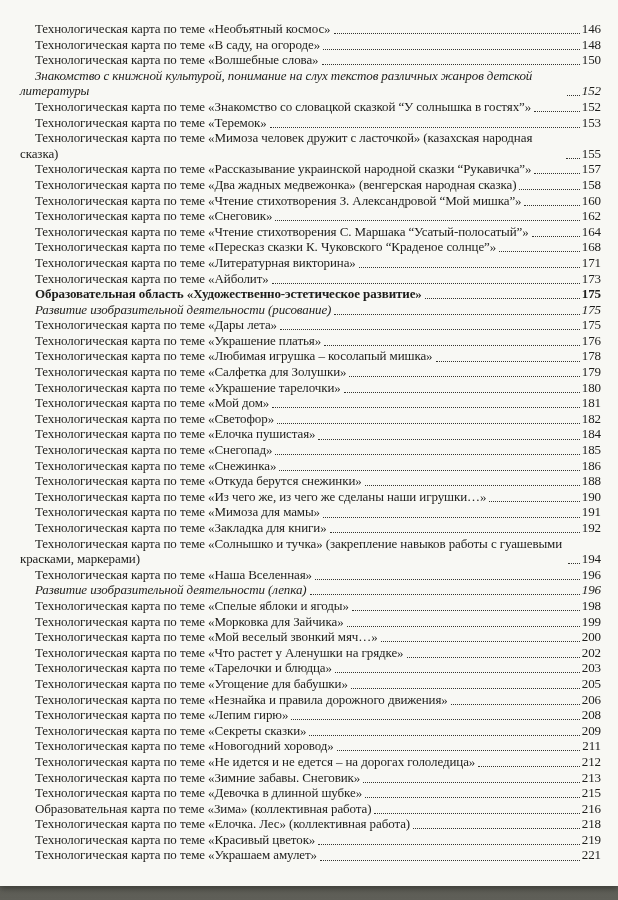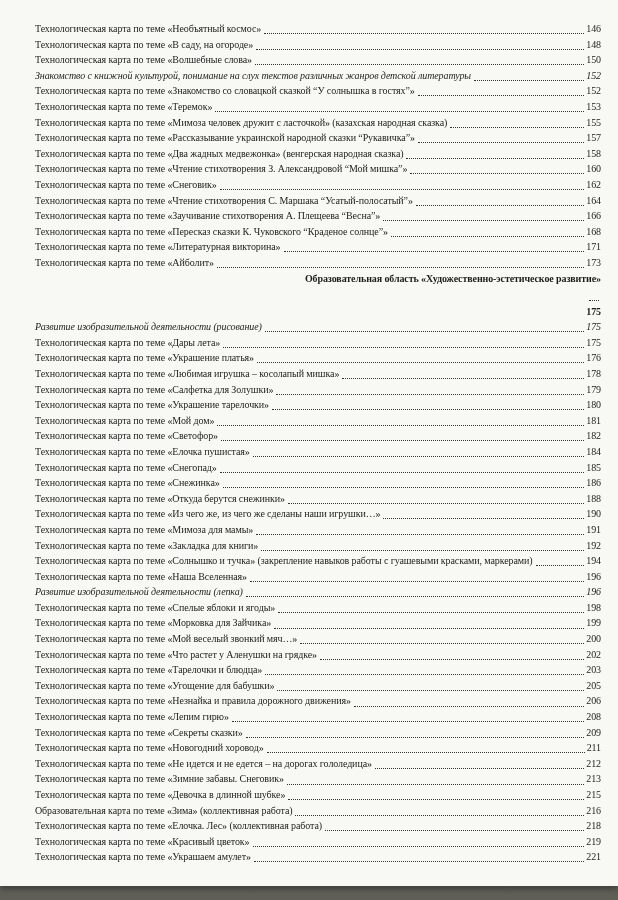--- a/index.html
+++ b/index.html
@@ -13,21 +13,21 @@
   .page{
     position:absolute;top:0;left:0;
     width:618px;height:886px;
     background:linear-gradient(90deg,#eeeee8 0%,#f8f8f4 3%,#f9f9f5 55%,#f7f7f2 96%,#ececе5 100%);
     background-color:#f8f8f4;
     box-shadow:0 3px 6px rgba(35,35,30,0.55);
   }
   .toc{
     padding:21px 17px 0 20px;
     color:#1d1d1b;
-    font-size:10px;
+    font-size:13px;
     line-height:15.6px;
     letter-spacing:-0.1px;
   }
   .entry{
     display:flex;
     align-items:flex-end;
   }
   .entry .t{
     text-indent:15px;
     flex:0 1 auto;
@@ -35,21 +35,21 @@
   .entry .dots{
     flex:1 1 14px;
     min-width:10px;
     border-bottom:1.6px dotted #34342f;
     margin:0 2px 2.5px 3px;
   }
   .entry .p{
     flex:0 0 auto;
     white-space:nowrap;
   }
-  .style-bold{font-weight:bold;flex-direction:column;}
+  .style-bold{font-weight:bold;}
   .style-bold-italic{font-weight:normal;font-style:italic;}
   .scan-bottom-edge{
     position:absolute;left:0;bottom:0;
     width:618px;height:14px;
   }
 </style>
 </head>
 <body>
 
 <div class="page">
@@ -108,25 +108,20 @@
     <span class="t">Технологическая карта по теме «Снеговик»</span>
     <span class="dots"></span>
     <span class="p">162</span>
   </div>
       <div class="entry style-normal">
     <span class="t">Технологическая карта по теме «Чтение стихотворения С. Маршака “Усатый-полосатый”»</span>
     <span class="dots"></span>
     <span class="p">164</span>
   </div>
       <div class="entry style-normal">
-    <span class="t">Технологическая карта по теме «Заучивание стихотворения А. Плещеева “Весна”»</span>
-    <span class="dots"></span>
-    <span class="p">166</span>
-  </div>
-      <div class="entry style-normal">
     <span class="t">Технологическая карта по теме «Пересказ сказки К. Чуковского “Краденое солнце”»</span>
     <span class="dots"></span>
     <span class="p">168</span>
   </div>
       <div class="entry style-normal">
     <span class="t">Технологическая карта по теме «Литературная викторина»</span>
     <span class="dots"></span>
     <span class="p">171</span>
   </div>
       <div class="entry style-normal">

